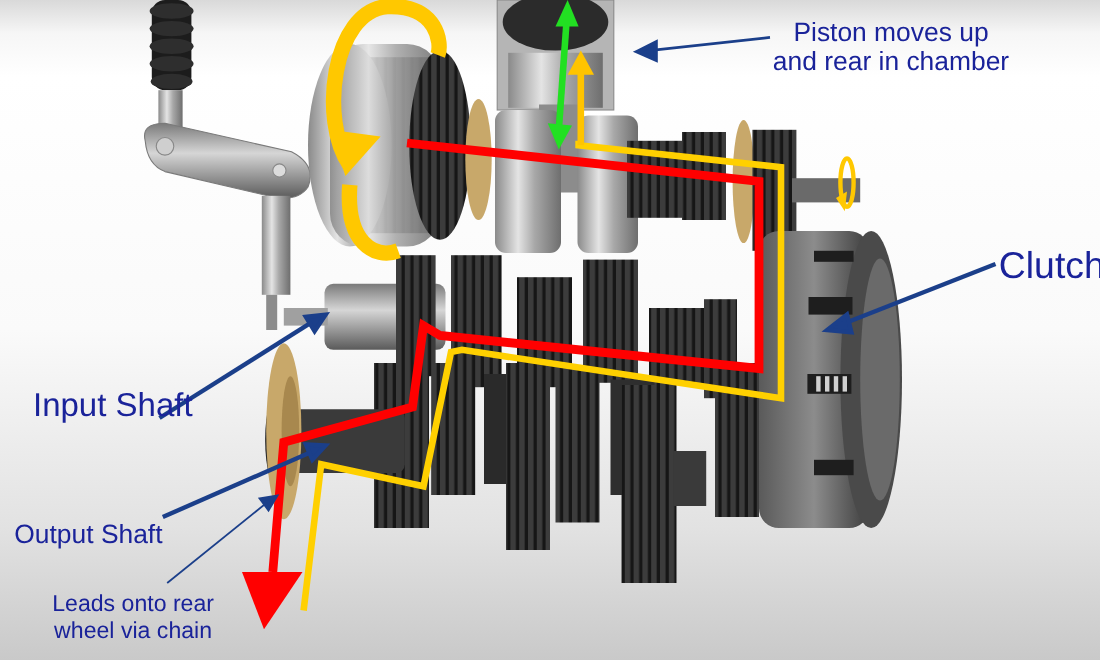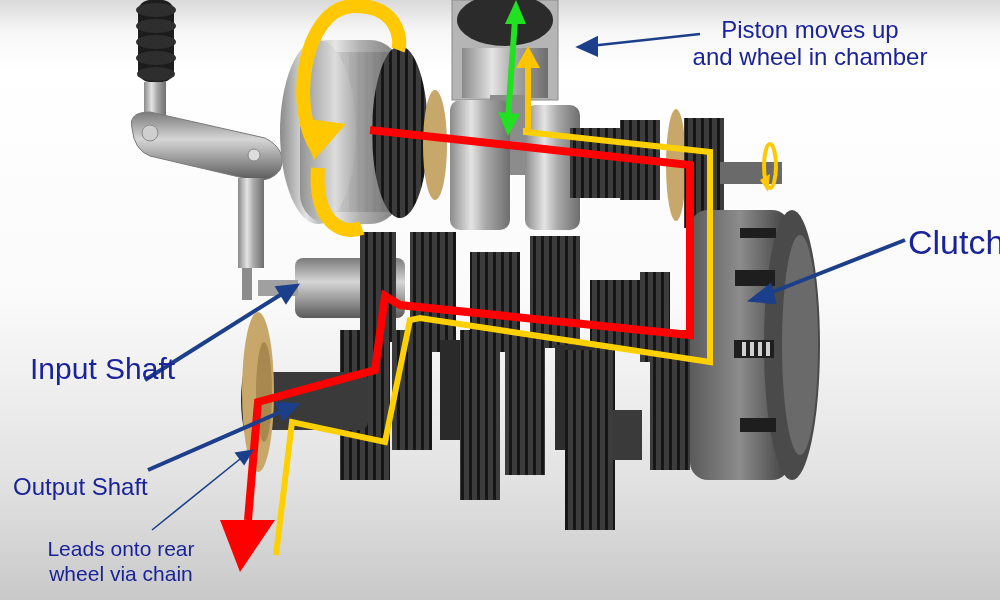--- a/index.html
+++ b/index.html
@@ -169,21 +169,21 @@
       <polygon points="296,286 278,288 286,301"></polygon>
       <line x1="148" y1="470" x2="285" y2="410"></line>
       <polygon points="296,405 278,404 284,418"></polygon>
       <line x1="152" y1="530" x2="245" y2="455" stroke-width="1.6"></line>
       <polygon points="250,452 238,454 244,462"></polygon>
     </g>
   </svg>
 
   <div class="label center" style="left:680px; top:16px; width:260px;">
     <div>Piston moves up</div>
-    <div>and wheel in chamber</div>
+    <div>and rear in chamber</div>
   </div>
 
   <div class="label" style="left:908px; top:229px; font-size:34px;">Clutch</div>
 
   <div class="label" style="left:30px; top:355px; font-size:30px;">Input Shaft</div>
 
   <div class="label small center" style="left:26px; top:536px; width:190px;">
     <div>Leads onto rear</div>
     <div>wheel via chain</div>
   </div>

